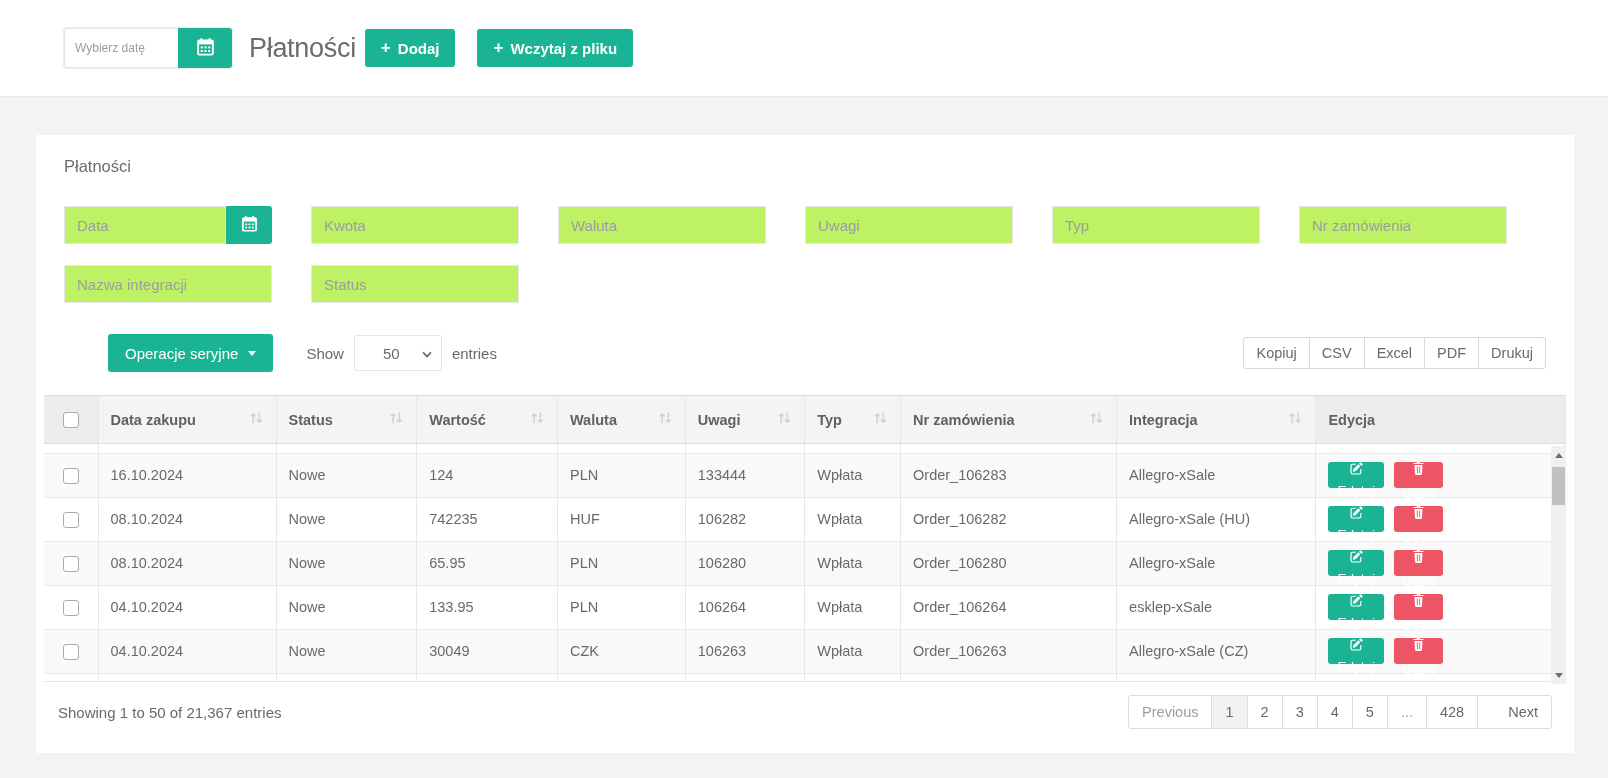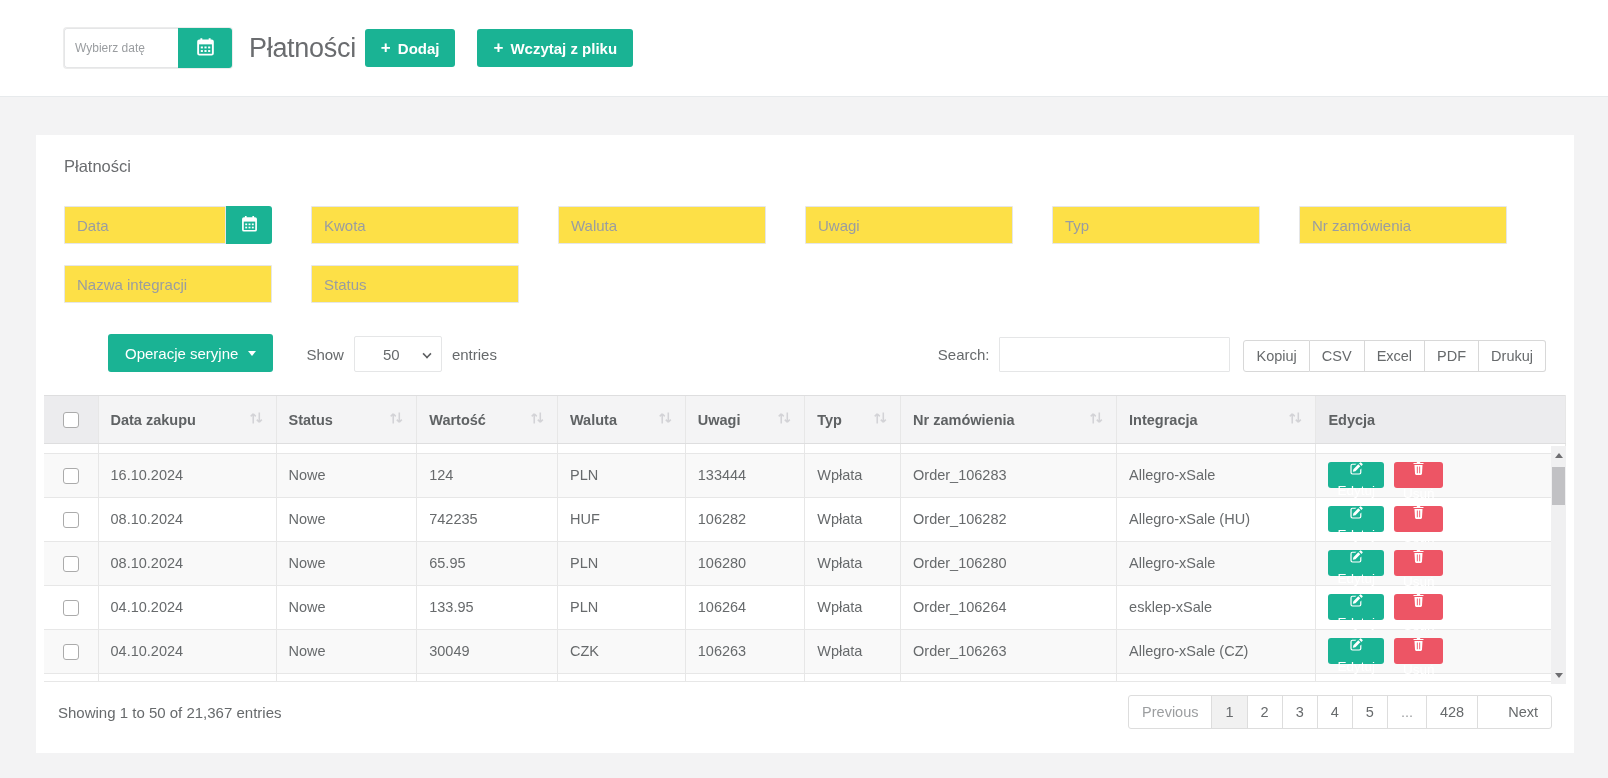--- a/index.html
+++ b/index.html
@@ -41,29 +41,29 @@
   .card {
     background:#fff; margin:38px 34px 0 36px; padding:22px 28px 24px 28px;
     min-height:618px; position:relative;
   }
   .card-title { font-size:16.5px; font-weight:400; color:#6a6c6f; }
 
   
   .filters { margin-top:30px; display:grid; grid-template-columns:repeat(6,1fr); column-gap:39px; row-gap:21px; padding-right:39px; }
   .filter-input, .filters input {
     width:100%; height:38px; border:1px solid #e5e6e7; border-radius:1px;
-    padding:0 12px; font-size:15px; color:#676a6c; outline:none; font-family:inherit; background:#fde047;
+    padding:0 12px; font-size:15px; color:#676a6c; outline:none; font-family:inherit; background:#bef264;
   }
   .filters input::placeholder { color:#9a9da0; }
   .with-addon { display:flex; }
   .with-addon input { flex:1; min-width:0; border-radius:1px 0 0 1px; }
   .with-addon .addon-btn { width:46px; height:38px; border-radius:0 3px 3px 0; }
 
   
-  .toolbar { margin-top:31px; display:flex; align-items:flex-end;padding-left:44px; }
+  .toolbar { margin-top:31px; display:flex; align-items:center;padding-left:44px; }
   .btn-bulk { height:38px; padding:0 17px; font-weight:400; }
   .caret { width:0; height:0; border-left:4px solid transparent; border-right:4px solid transparent; border-top:5px solid #fff; margin-left:3px; }
   .show-group { display:flex; align-items:center; margin-left:33px; gap:10px; font-size:15px; }
   .select-wrap { position:relative;text-decoration:underline; }
   .select-wrap select {
     appearance:none; -webkit-appearance:none; width:88px; height:36px;
     border:1px solid #e5e6e7; border-radius:2px; background:#fff; color:#676a6c;
     font-size:15px; padding:0 26px 0 28px; outline:none; font-family:inherit;
   }
   .select-caret { position:absolute; right:11px; top:14px; width:8px; height:8px;
@@ -223,24 +223,20 @@
       <span>Show</span>
       <span class="select-wrap">
         <select>
           <option>50</option>
         </select>
         <span class="select-caret"></span>
       </span>
       <span>entries</span>
     </div>
     <div class="spacer"></div>
-    <div class="search-group">
-      <span>Search:</span>
-      <input type="text" value="" style="">
-    </div>
     <div class="export-group">
       <button>Kopiuj</button>
       <button>CSV</button>
       <button>Excel</button>
       <button>PDF</button>
       <button>Drukuj</button>
     </div>
   </div>
 
   <div class="table-zone">

